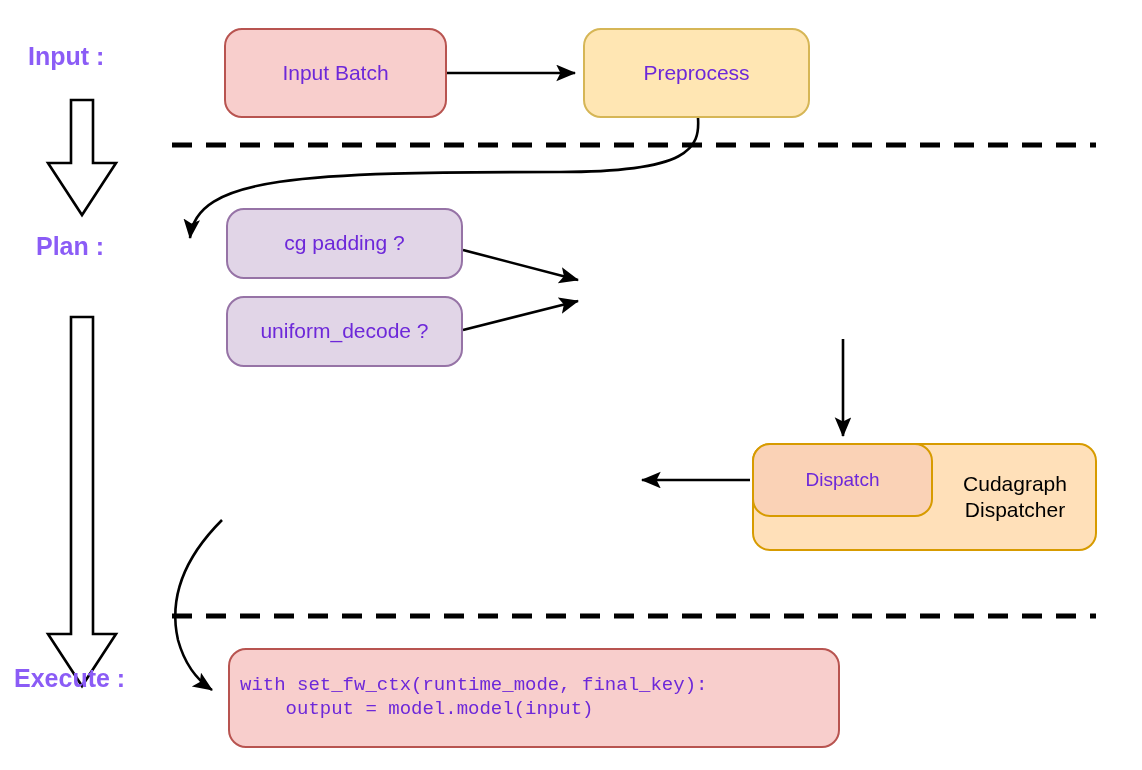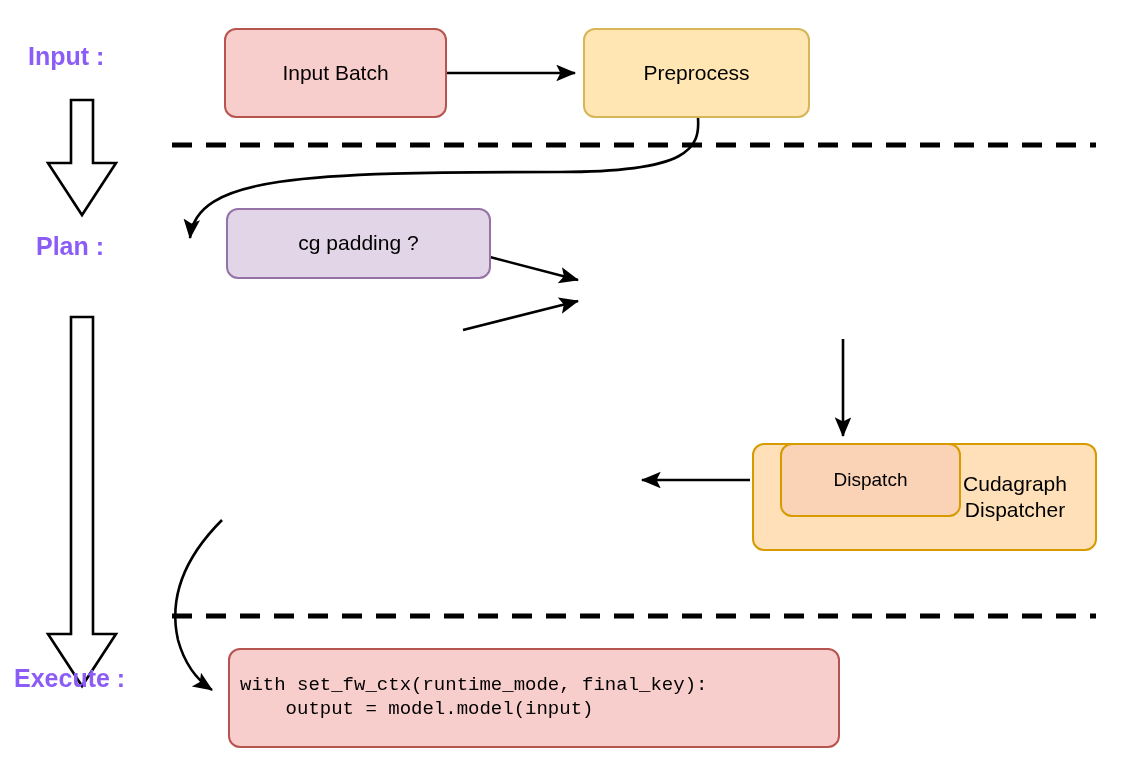--- a/index.html
+++ b/index.html
@@ -24,42 +24,41 @@
   }
   .node {
     position: absolute;
     box-sizing: border-box;
     display: flex;
     align-items: center;
     justify-content: center;
     text-align: center;
     border-style: solid;
     border-width: 2px;
-    border-radius: 12px;
+    border-radius: 18px;
     line-height: 1.25;
-    color: #000000;
+    color: #6d28d9;
     z-index: 2;
   }
   .stage-label {
     position: absolute;
     font-weight: bold;
     color: #8b5cf6;
     white-space: nowrap;
     z-index: 3;
   }
   .code-node {
     font-family: "Liberation Mono", monospace;
     text-align: left;
     justify-content: flex-start;
     white-space: pre;
     padding-left: 10px;
   }
   .nested-inner {
     z-index: 3;
-    margin-left: 28px;
   }
   .nested-outer-label {
     position: absolute;
     display: flex;
     align-items: center;
     justify-content: center;
     text-align: center;
     z-index: 4;
     color: #000000;
     line-height: 1.22;
@@ -99,22 +98,23 @@
   </svg>
 
   <div class="stage-label" style="left:28px; top:42px; font-size:25px;">Input :</div>
   <div class="stage-label" style="left:36px; top:232px; font-size:25px;">Plan :</div>
   <div class="stage-label" style="left:14px; top:664px; font-size:25px;">Execute :</div>
 
   <div class="node" style="left:224px; top:28px; width:223px; height:90px; background:#f8cecc; border-color:#b85450; font-size:21px;">Input Batch</div>
 
   <div class="node" style="left:583px; top:28px; width:227px; height:90px; background:#ffe6b3; border-color:#d6b656; font-size:21px;">Preprocess</div>
 
-  <div class="node" style="left:226px; top:208px; width:265px; height:71px; background:#e1d5e7; border-color:#9673a6; font-size:21px;">cg padding ?</div>
+  <div class="node" style="left:226px; top:208px; width:237px; height:71px; background:#e1d5e7; border-color:#9673a6; font-size:21px;">cg padding ?</div>
 
+  <div class="node" style="left:226px; top:296px; width:237px; height:71px; background:#e1d5e7; border-color:#9673a6; font-size:21px;">uniform_decode ?</div>
 
 
 
   <div class="node" style="left:752px; top:443px; width:345px; height:108px; background:#ffe0b9; border-color:#d79b00; font-size:21px;"></div>
   <div class="nested-outer-label" style="left:935px; top:455px; width:160px; height:84px; font-size:21px; white-space:pre-line;">Cudagraph
 Dispatcher</div>
 
   <div class="node nested-inner" style="left:752px; top:443px; width:181px; height:74px; background:#fad2b6; border-color:#d79b00; font-size:19px;">Dispatch</div>
 
   <div class="node code-node" style="left:228px; top:648px; width:612px; height:100px; background:#f8cecc; border-color:#b85450; font-size:19px;">with set_fw_ctx(runtime_mode, final_key):

